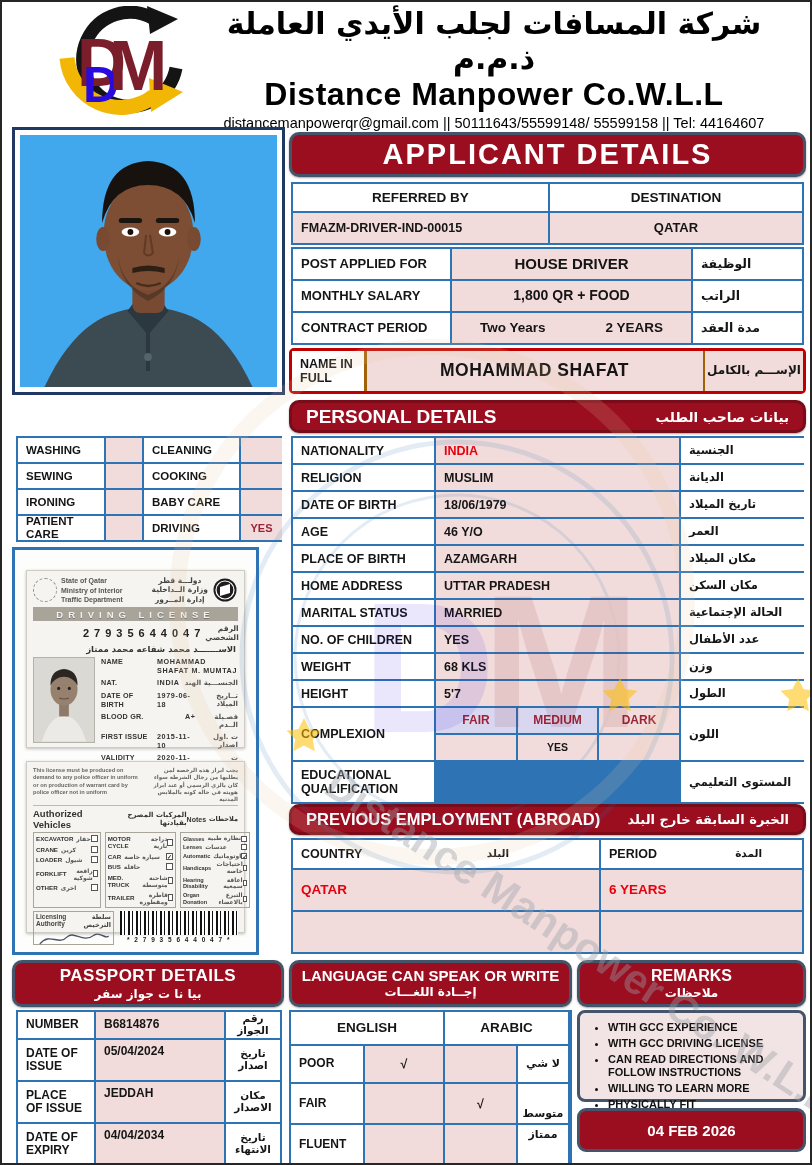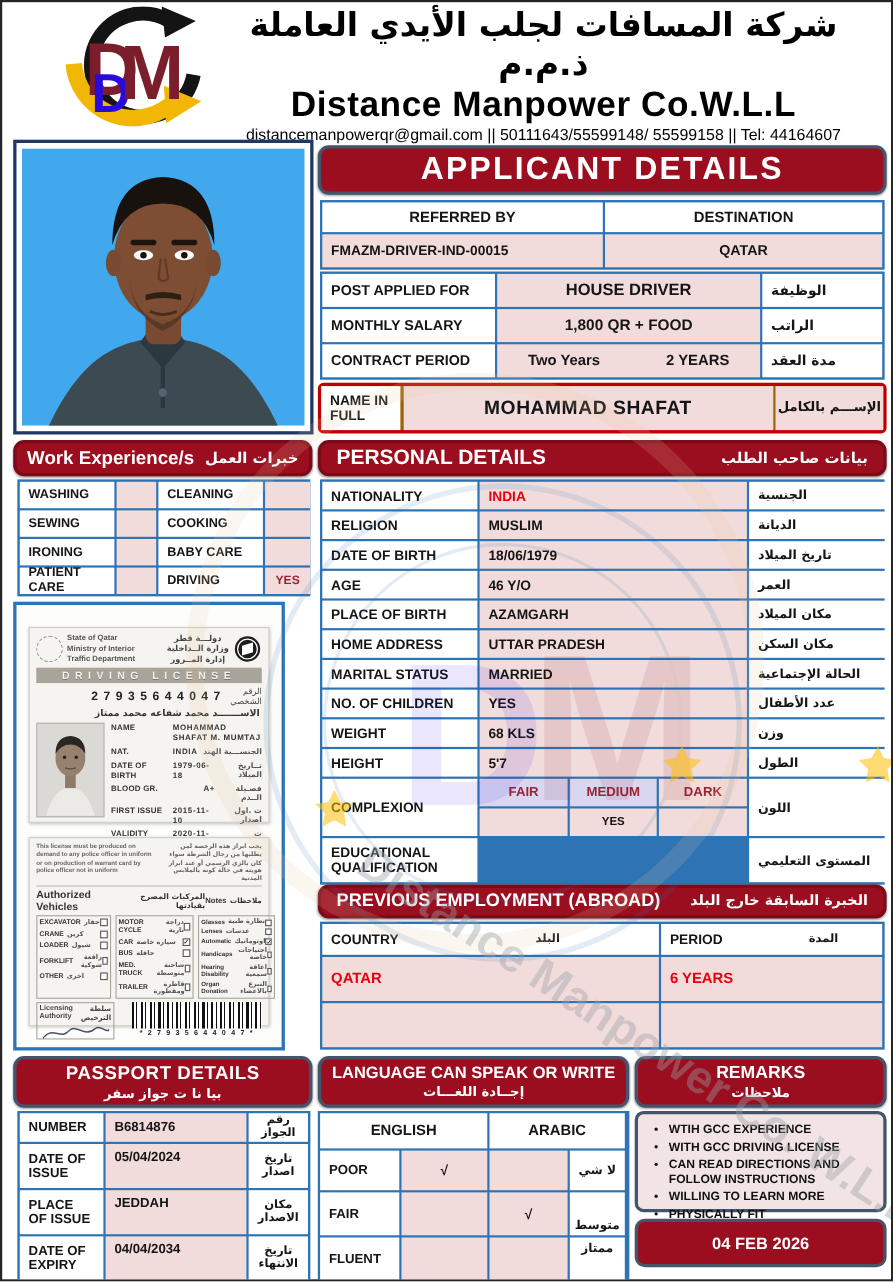--- a/index.html
+++ b/index.html
@@ -42,39 +42,39 @@
   .lic-box{left:10px;top:545px;width:247px;height:408px;border:3px solid #2E74B5;background:#fdfdfc;padding:20px 11px 0}
   .lic-card{background:#f5f4f0;border:1px solid #cfccc4;box-shadow:0 1px 3px rgba(0,0,0,.25);color:#3b3b3b;padding:5px 6px;position:relative}
   .lic-head{display:flex;align-items:center;gap:4px}
   .lic-iss{font-size:7px;font-weight:700;line-height:1.3;color:#555}
   .lic-iss-ar{font-size:7.5px;font-weight:700;line-height:1.25;color:#444;margin-left:auto;text-align:center}
   .lic-seal{width:24px;height:24px;border:1.5px dashed #9a968c;border-radius:50%;flex:0 0 auto}
   .lic-banner{margin-top:3px;background:#a9a49a;color:#f2f1ec;font-size:9.5px;font-weight:700;letter-spacing:5px;
               text-align:center;padding:1.5px 0;text-shadow:0 1px 0 #777}
   .lic-numrow{display:flex;align-items:center;margin-top:3px}
   .lic-num{font-size:11px;font-weight:700;letter-spacing:5px;color:#222;margin-left:50px}
-  .lic-ar-sm{font-size:7.5px;font-weight:400;color:#444;margin-left:auto}
+  .lic-ar-sm{font-size:7.5px;font-weight:700;color:#444;margin-left:auto}
   .lic-name-ar{font-size:8.5px;font-weight:700;color:#333;text-align:right;margin:2px 2px 3px 0}
   .lic-body{display:flex;gap:6px}
   .lic-photo{width:62px;height:86px;background:#d9d7d2;border:1px solid #b5b2aa;flex:0 0 auto}
   .lic-fields{flex:1}
   .lf-row{display:flex;align-items:baseline;font-size:7.2px;font-weight:700;color:#333;margin-bottom:3.2px}
   .lf-lab{width:56px;flex:0 0 auto;letter-spacing:.2px}
   .lf-val{letter-spacing:.6px}
   .lf-ar{margin-left:auto;font-size:7px;color:#555}
   .lic-disc{display:flex;gap:6px;font-size:5.6px;font-weight:700;color:#666;line-height:1.3;border-bottom:1px solid #bbb;padding-bottom:2px}
   .lic-auth-head{display:flex;align-items:center;font-size:9.5px;font-weight:700;color:#333;margin:2px 0}
   .lic-cols{display:flex;gap:4px}
   .vcol{flex:1.05;border:1px solid #a9a59b;padding:2px}
   .ncol{flex:.9;border:1px solid #a9a59b;padding:2px}
   .v-row{display:flex;align-items:center;font-size:6.2px;font-weight:700;color:#333;margin-bottom:3.4px}
   .v-ar{margin-left:3px;color:#555;font-size:6px}
   .v-box{width:7px;height:7px;border:1px solid #555;margin-left:auto;font-size:6px;line-height:6px;text-align:center;background:#fff}
   .n-row{display:flex;align-items:center;font-size:5.6px;font-weight:700;color:#333;margin-bottom:2.1px;line-height:1.1}
-  .lic-bottom{display:flex;margin-top:3px;gap:16px;align-items:flex-start}
+  .lic-bottom{display:flex;margin-top:3px;gap:6px;align-items:flex-start}
   .lic-sig{flex:1;border:1px solid #a9a59b;height:34px;position:relative}
   .lic-sig .cap{font-size:6.5px;font-weight:700;color:#444;padding:1px 2px;display:flex;justify-content:space-between}
   .bc-wrap{width:118px}
   .barcode{height:24px;background:repeating-linear-gradient(90deg,#111 0 2px,#fff 2px 4px,#111 4px 5px,#fff 5px 8px)}
   .bc-num{font-size:6.5px;font-weight:700;letter-spacing:1.5px;text-align:center;color:#222;margin-top:1px}
   
   .wm{pointer-events:none;z-index:40}
 </style>
 </head>
 <body>
@@ -116,24 +116,20 @@
       <ellipse cx="151" cy="97" rx="9" ry="4.5" fill="#fff"></ellipse>
       <circle cx="113" cy="97" r="3" fill="#1b0f08"></circle>
       <circle cx="151" cy="97" r="3" fill="#1b0f08"></circle>
       <path d="M129,100 L127,118 Q131,123 136,118 L133,100" fill="none" stroke="#5f3a25" stroke-width="2"></path>
       <path d="M115,133 Q131,128 148,133 L148,138 Q131,134 115,138 Z" fill="#2e1f15"></path>
       <path d="M119,148 Q131,154 144,148" fill="none" stroke="#4a2c1a" stroke-width="2.4"></path>
       <path d="M100,120 Q104,150 131,160 Q159,150 163,120 Q160,152 131,166 Q103,152 100,120 Z" fill="rgba(40,28,20,.38)"></path>
     </svg>
   </div>
 
-  <div class="abs banner mrn" style="left:10px;top:398px;width:272px;height:33px">
-    <span style="font-size:17px">Work Experience/s</span>
-    <span class="arf" style="font-size:13.5px;margin-left:10px">خبرات العمل</span>
-  </div>
   <div class="abs grid" style="left:14px;top:434px;width:266px;grid-template-columns:86px 36px 95px 41px;grid-auto-rows:24px">
     <div class="c" style="font-size:11.5px">WASHING</div>
     <div class="c pink ctr"></div>
     <div class="c" style="font-size:11.5px">CLEANING</div>
     <div class="c pink ctr"></div>
     <div class="c" style="font-size:11.5px">SEWING</div>
     <div class="c pink ctr"></div>
     <div class="c" style="font-size:11.5px">COOKING</div>
     <div class="c pink ctr"></div>
     <div class="c" style="font-size:11.5px">IRONING</div>

